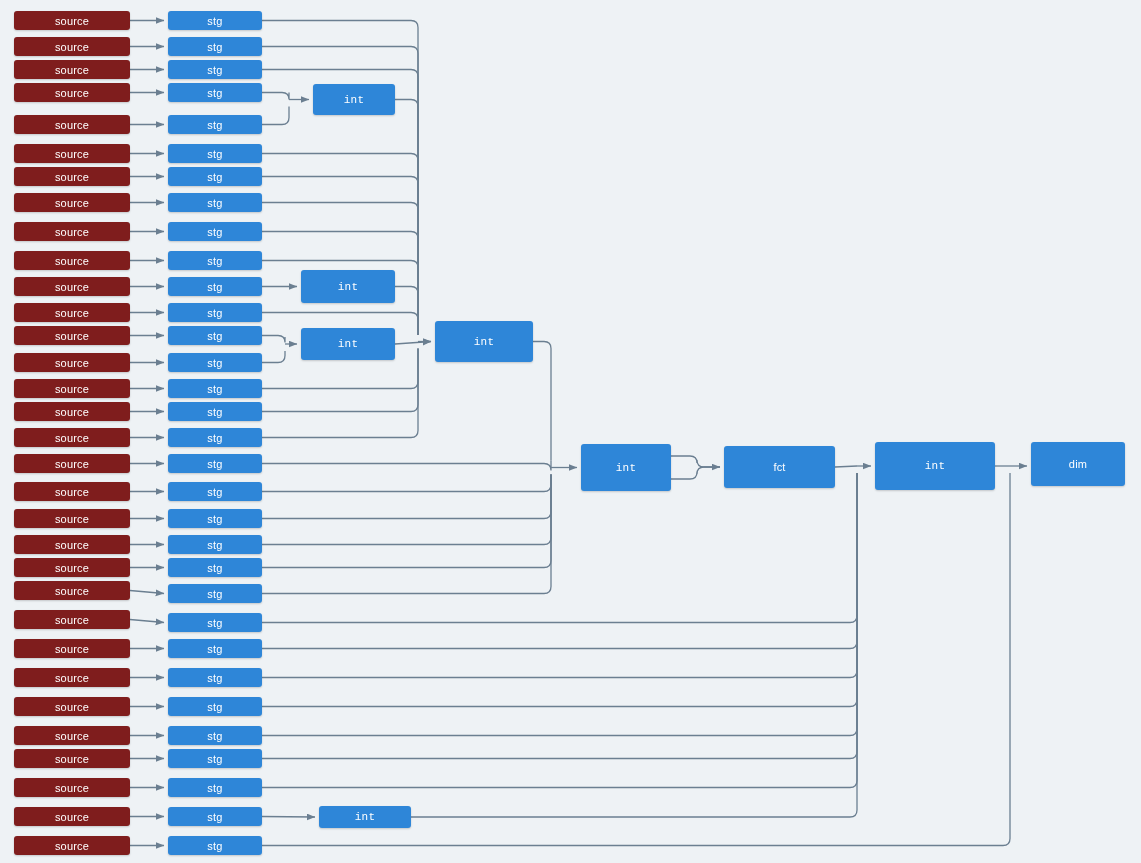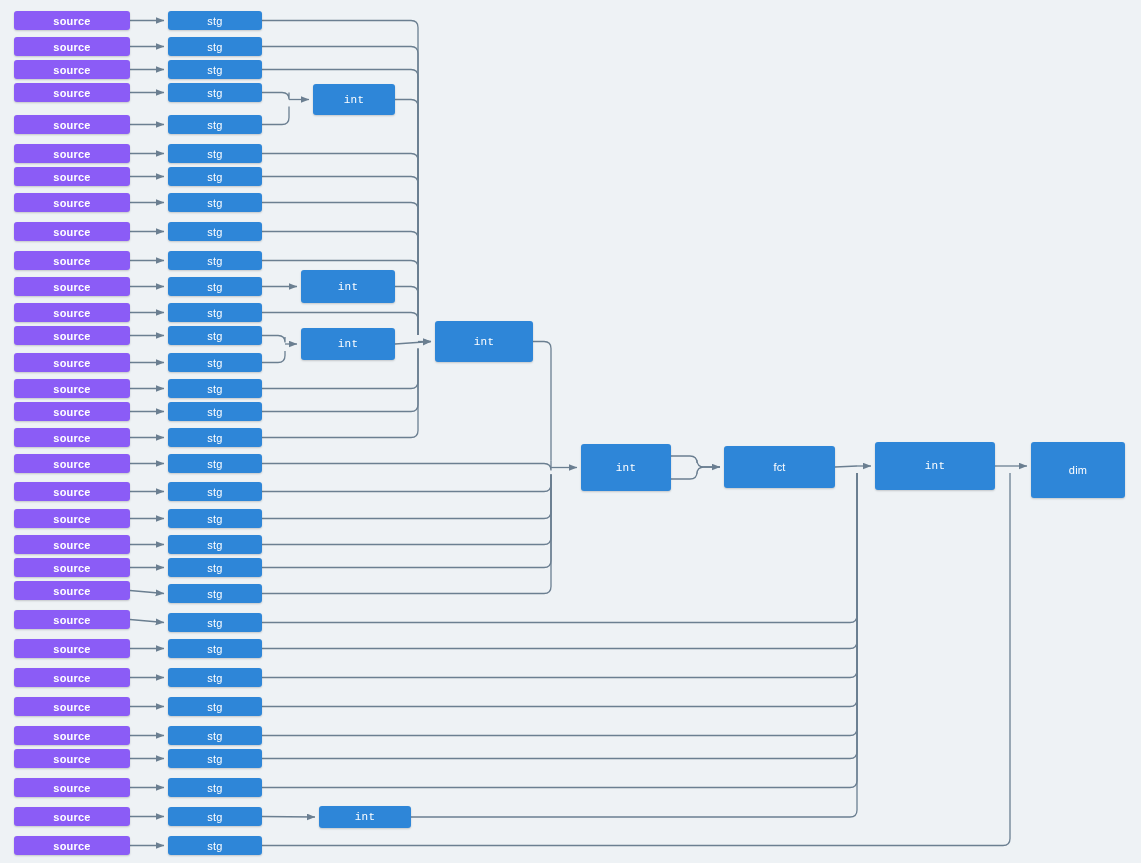--- a/index.html
+++ b/index.html
@@ -17,21 +17,21 @@
     box-sizing:border-box;
     display:flex;align-items:center;justify-content:center;
     color:#ffffff;
     font-size:11px;
     border-radius:3px;
     box-shadow:0 1px 2px rgba(0,0,0,0.18);
     letter-spacing:.2px;
     cursor:pointer;
     user-select:none;
   }
-  .node.source{background:#8b5cf6;font-weight:bold;}
+  .node.source{background:#7f1d1d;}
   .node.stg{background:#2e86d8;}
   .node.int{background:#2e86d8;font-family:Liberation Mono, monospace;}
   .node.fct{background:#2e86d8;}
   .node.dim{background:#2e86d8;}
 </style>
 </head>
 <body>
 
 <div id="canvas">
   <svg class="edges" id="edge-layer" viewBox="0 0 1141 863">
@@ -332,17 +332,17 @@
       </div>
       <div class="node int" style="left: 319px; top: 806px; width: 92px; height: 22px;">
         <span>int</span>
       </div>
       <div class="node fct" style="left: 724px; top: 446px; width: 111px; height: 42px;">
         <span>fct</span>
       </div>
       <div class="node int" style="left: 875px; top: 442px; width: 120px; height: 48px;">
         <span>int</span>
       </div>
-      <div class="node dim" style="left: 1031px; top: 442px; width: 94px; height: 56px;">
+      <div class="node dim" style="left: 1031px; top: 442px; width: 94px; height: 44px;">
         <span>dim</span>
       </div>
     </div>
 </div>
 
 </body></html>

